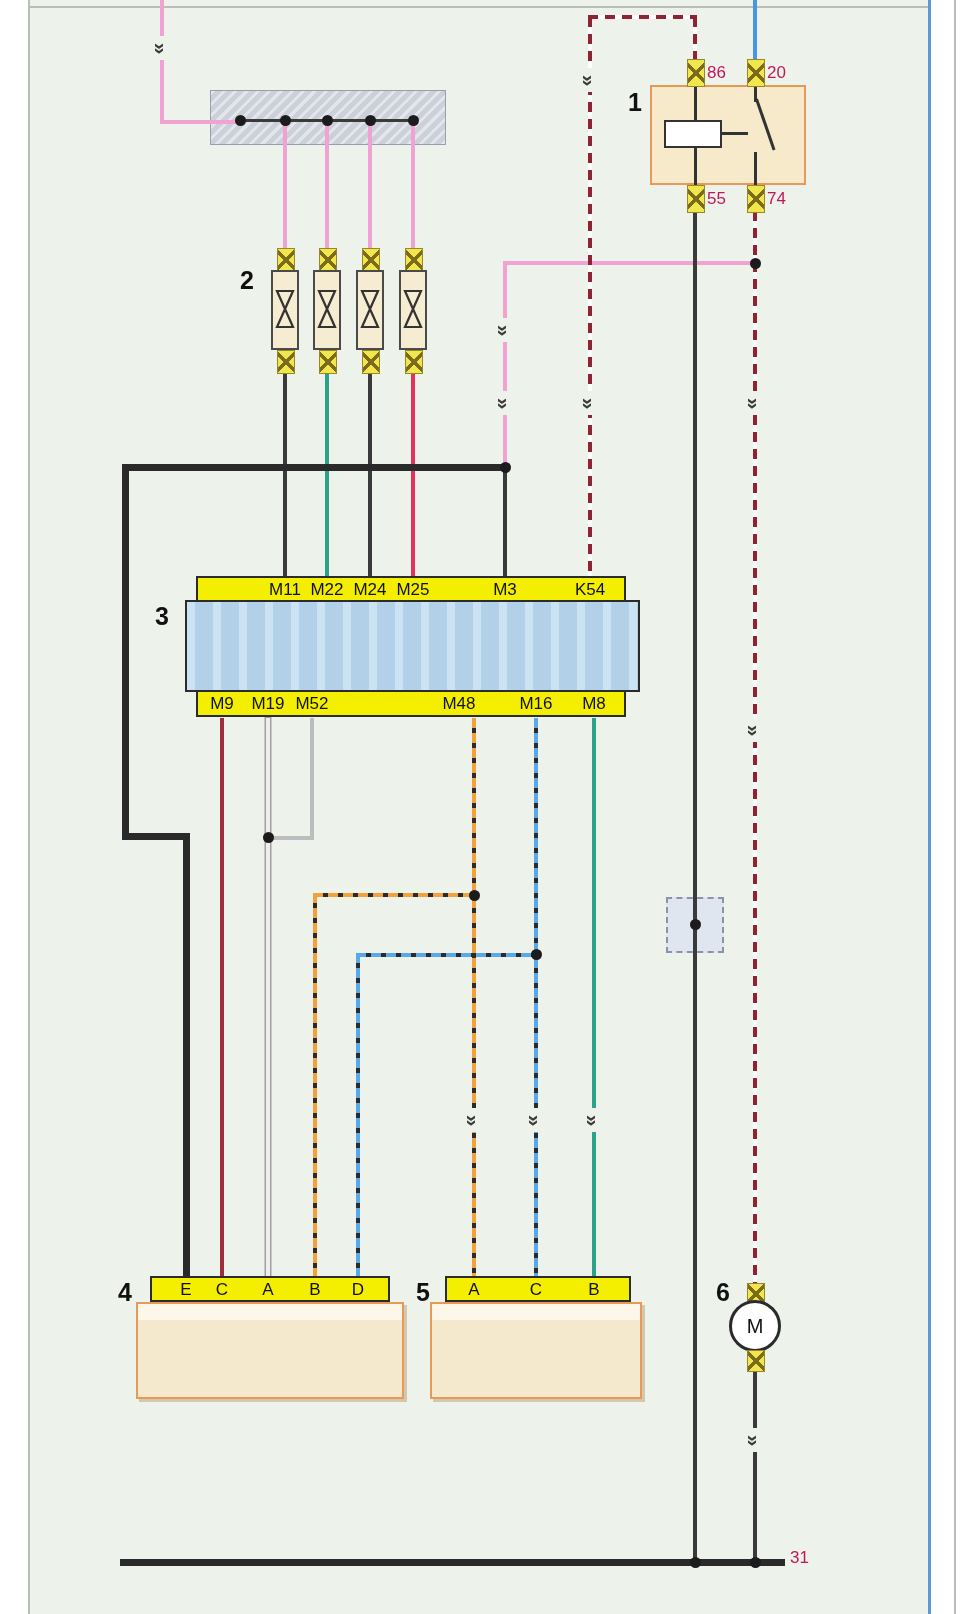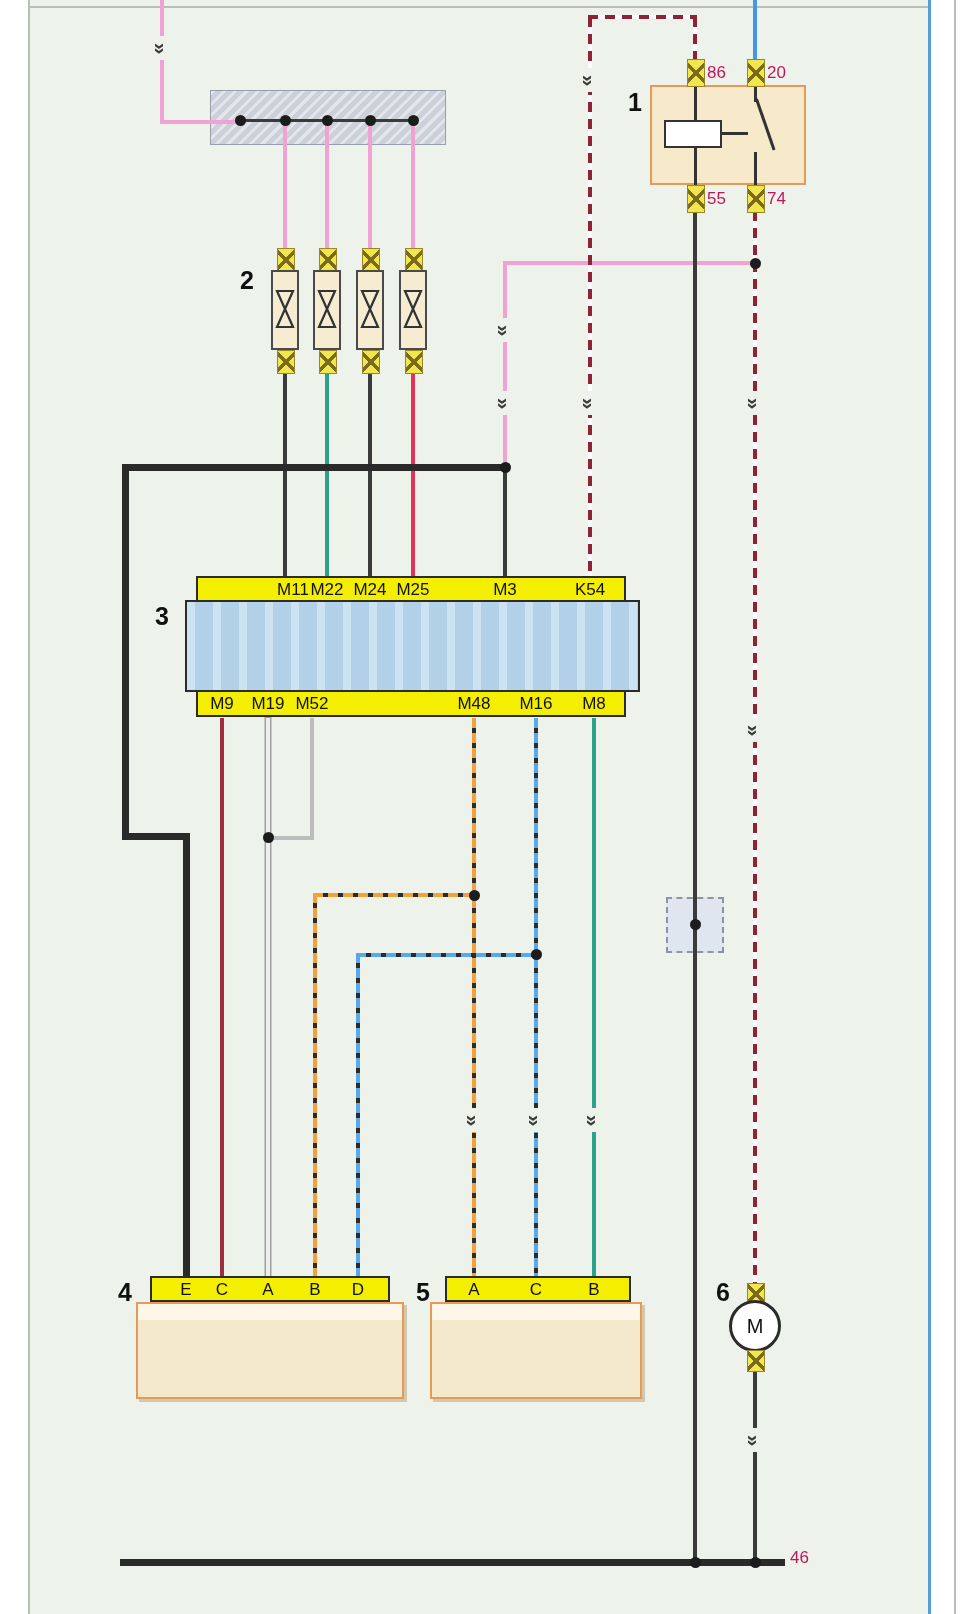--- a/index.html
+++ b/index.html
@@ -212,30 +212,30 @@
   <div class="xbox" style="left:747px;top:185px;height:26px;"></div>
   <div class="tlbl" style="left:707px;top:63px;">86</div>
   <div class="tlbl" style="left:767px;top:63px;">20</div>
   <div class="tlbl" style="left:707px;top:189px;">55</div>
   <div class="tlbl" style="left:767px;top:189px;">74</div>
   <div class="num" style="left:628px;top:88px;">1</div>
 
   <div class="ecu" style="left:185px;top:600px;width:455px;height:92px;"></div>
   <div class="strip" style="left:196px;top:576px;width:430px;height:26px;"></div>
   <div class="strip" style="left:196px;top:690px;width:430px;height:27px;"></div>
-  <div class="lbl" style="left:262px;top:580px;margin-left:8px;">M11</div>
+  <div class="lbl" style="left:262px;top:580px;">M11</div>
   <div class="lbl" style="left:304px;top:580px;">M22</div>
   <div class="lbl" style="left:347px;top:580px;">M24</div>
   <div class="lbl" style="left:390px;top:580px;">M25</div>
   <div class="lbl" style="left:482px;top:580px;">M3</div>
   <div class="lbl" style="left:567px;top:580px;">K54</div>
   <div class="lbl" style="left:199px;top:694px;">M9</div>
   <div class="lbl" style="left:245px;top:694px;">M19</div>
   <div class="lbl" style="left:289px;top:694px;">M52</div>
-  <div class="lbl" style="left:451px;top:694px;">M48</div>
+  <div class="lbl" style="left:436px;top:694px;">M48</div>
   <div class="lbl" style="left:513px;top:694px;">M16</div>
   <div class="lbl" style="left:571px;top:694px;">M8</div>
   <div class="num" style="left:155px;top:602px;">3</div>
 
   <div class="tanbox" style="left:136px;top:1302px;width:268px;height:97px;"></div>
   <div class="strip" style="left:150px;top:1276px;width:240px;height:26px;"></div>
   <div class="lbl" style="left:163px;top:1280px;">E</div>
   <div class="lbl" style="left:199px;top:1280px;">C</div>
   <div class="lbl" style="left:245px;top:1280px;">A</div>
   <div class="lbl" style="left:292px;top:1280px;">B</div>
@@ -249,14 +249,14 @@
   <div class="lbl" style="left:571px;top:1280px;">B</div>
   <div class="num" style="left:416px;top:1278px;">5</div>
 
   <div class="xbox" style="left:747px;top:1283px;height:20px;"></div>
   <div class="circleM" style="left:729px;top:1300px;">
     <span>M</span>
   </div>
   <div class="xbox" style="left:747px;top:1350px;height:20px;"></div>
   <div class="num" style="left:716px;top:1278px;">6</div>
 
-  <div class="tlbl" style="left:790px;top:1548px;">46</div>
+  <div class="tlbl" style="left:790px;top:1548px;">31</div>
 </div>
 
 </body></html>

